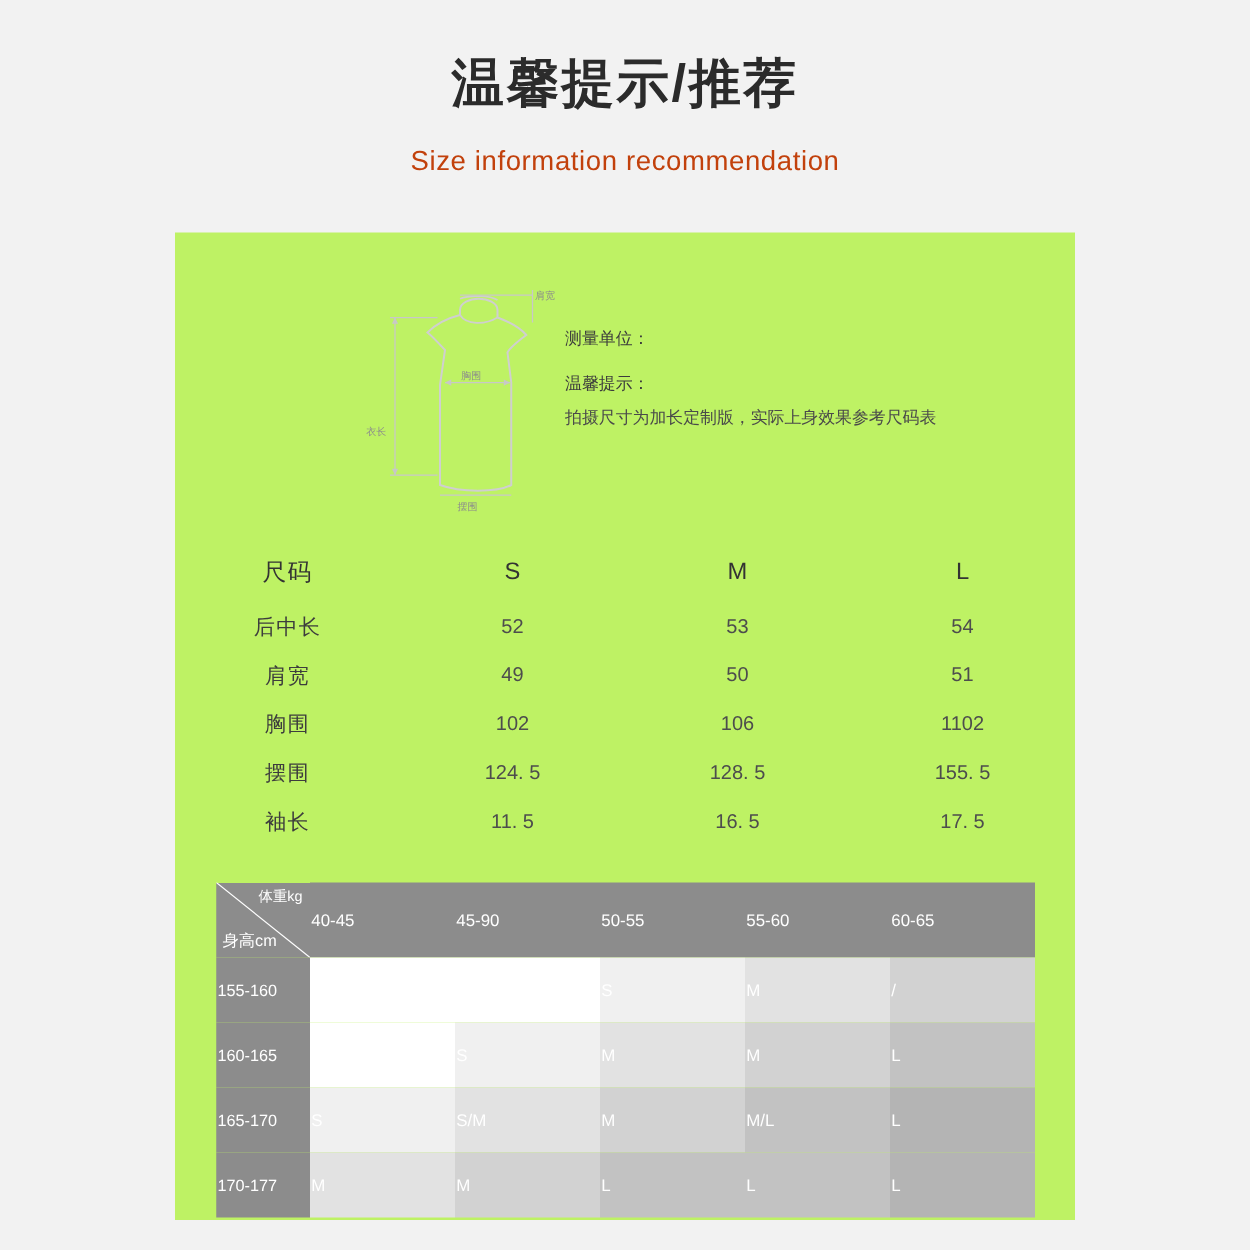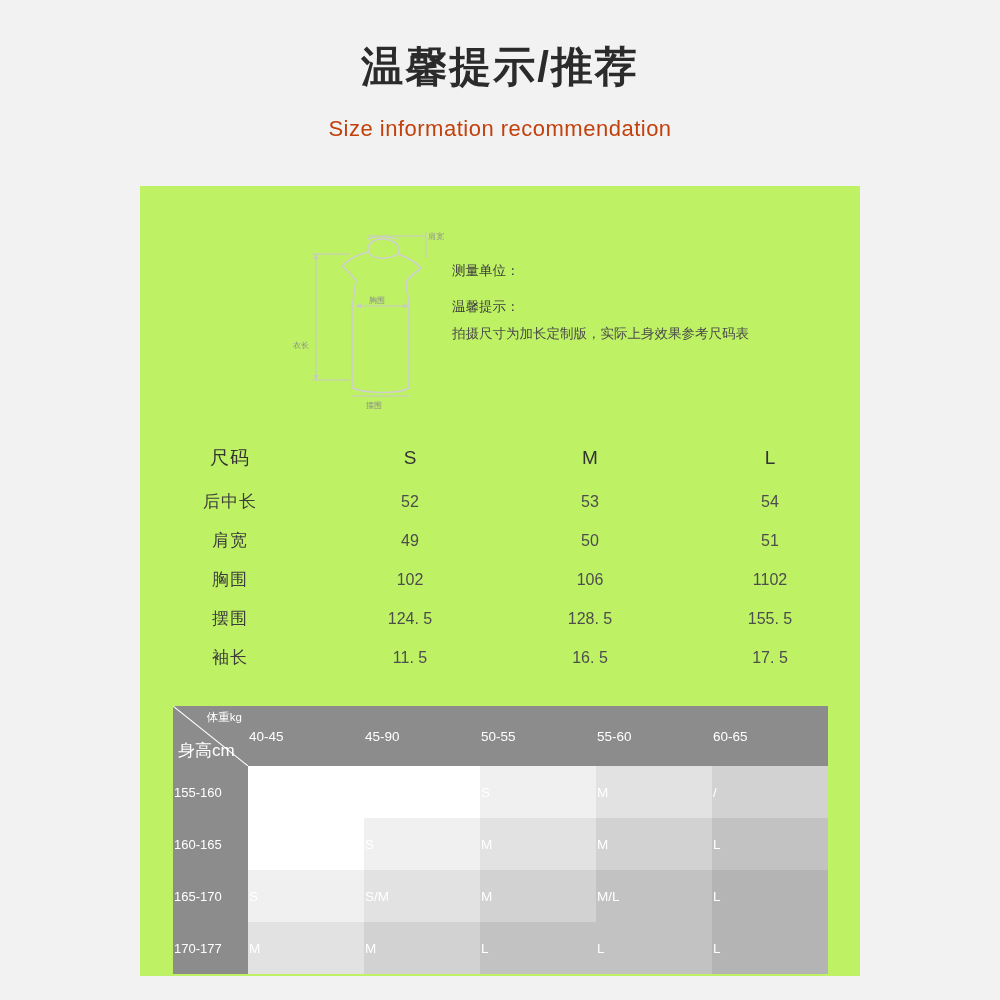--- a/index.html
+++ b/index.html
@@ -152,21 +152,21 @@
     position: absolute;
     right: 6px;
     top: 4px;
     font-size: 11.5px;
     color: #fff;
   }
   .corner .h {
     position: absolute;
     left: 5px;
     bottom: 4px;
-    font-size: 17px;
+    font-size: 13px;
     color: #fff;
   }
   .matrix td.rowhead {
     background: #8c8c8c;
     font-size: 13px;
     color: #ffffff;
   }
   .c-white { background: #ffffff; color: #6a6a6a; }
   .c-l1 { background: #f0f0f0; color: #6a6a6a; }
   .c-l2 { background: #e2e2e2; color: #5f5f5f; }

